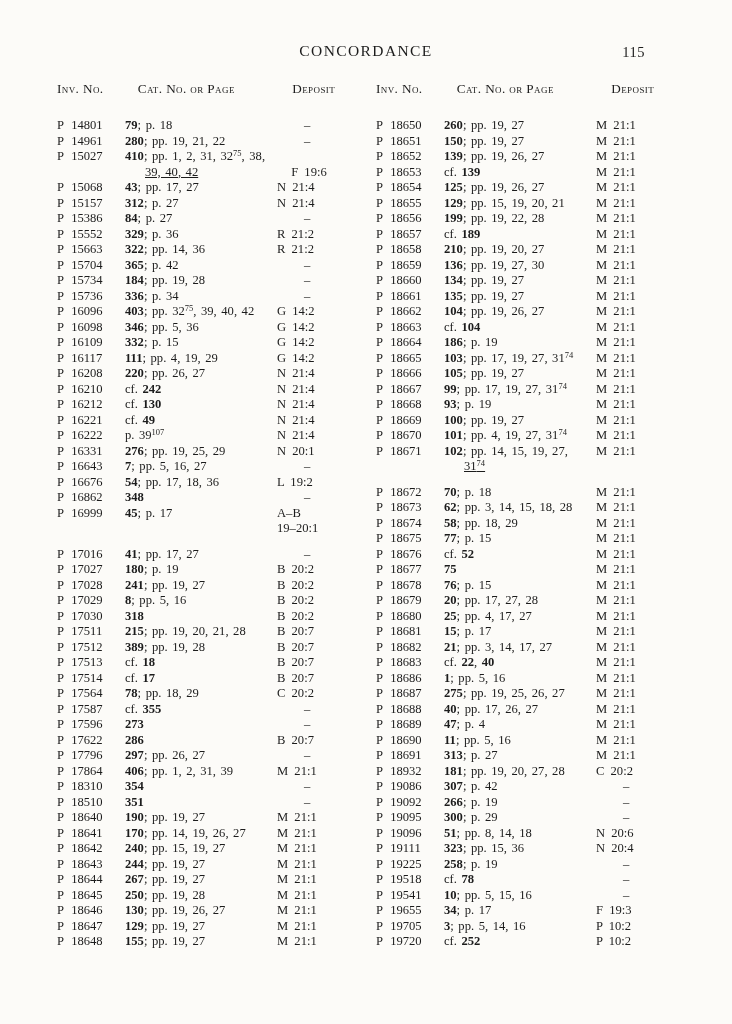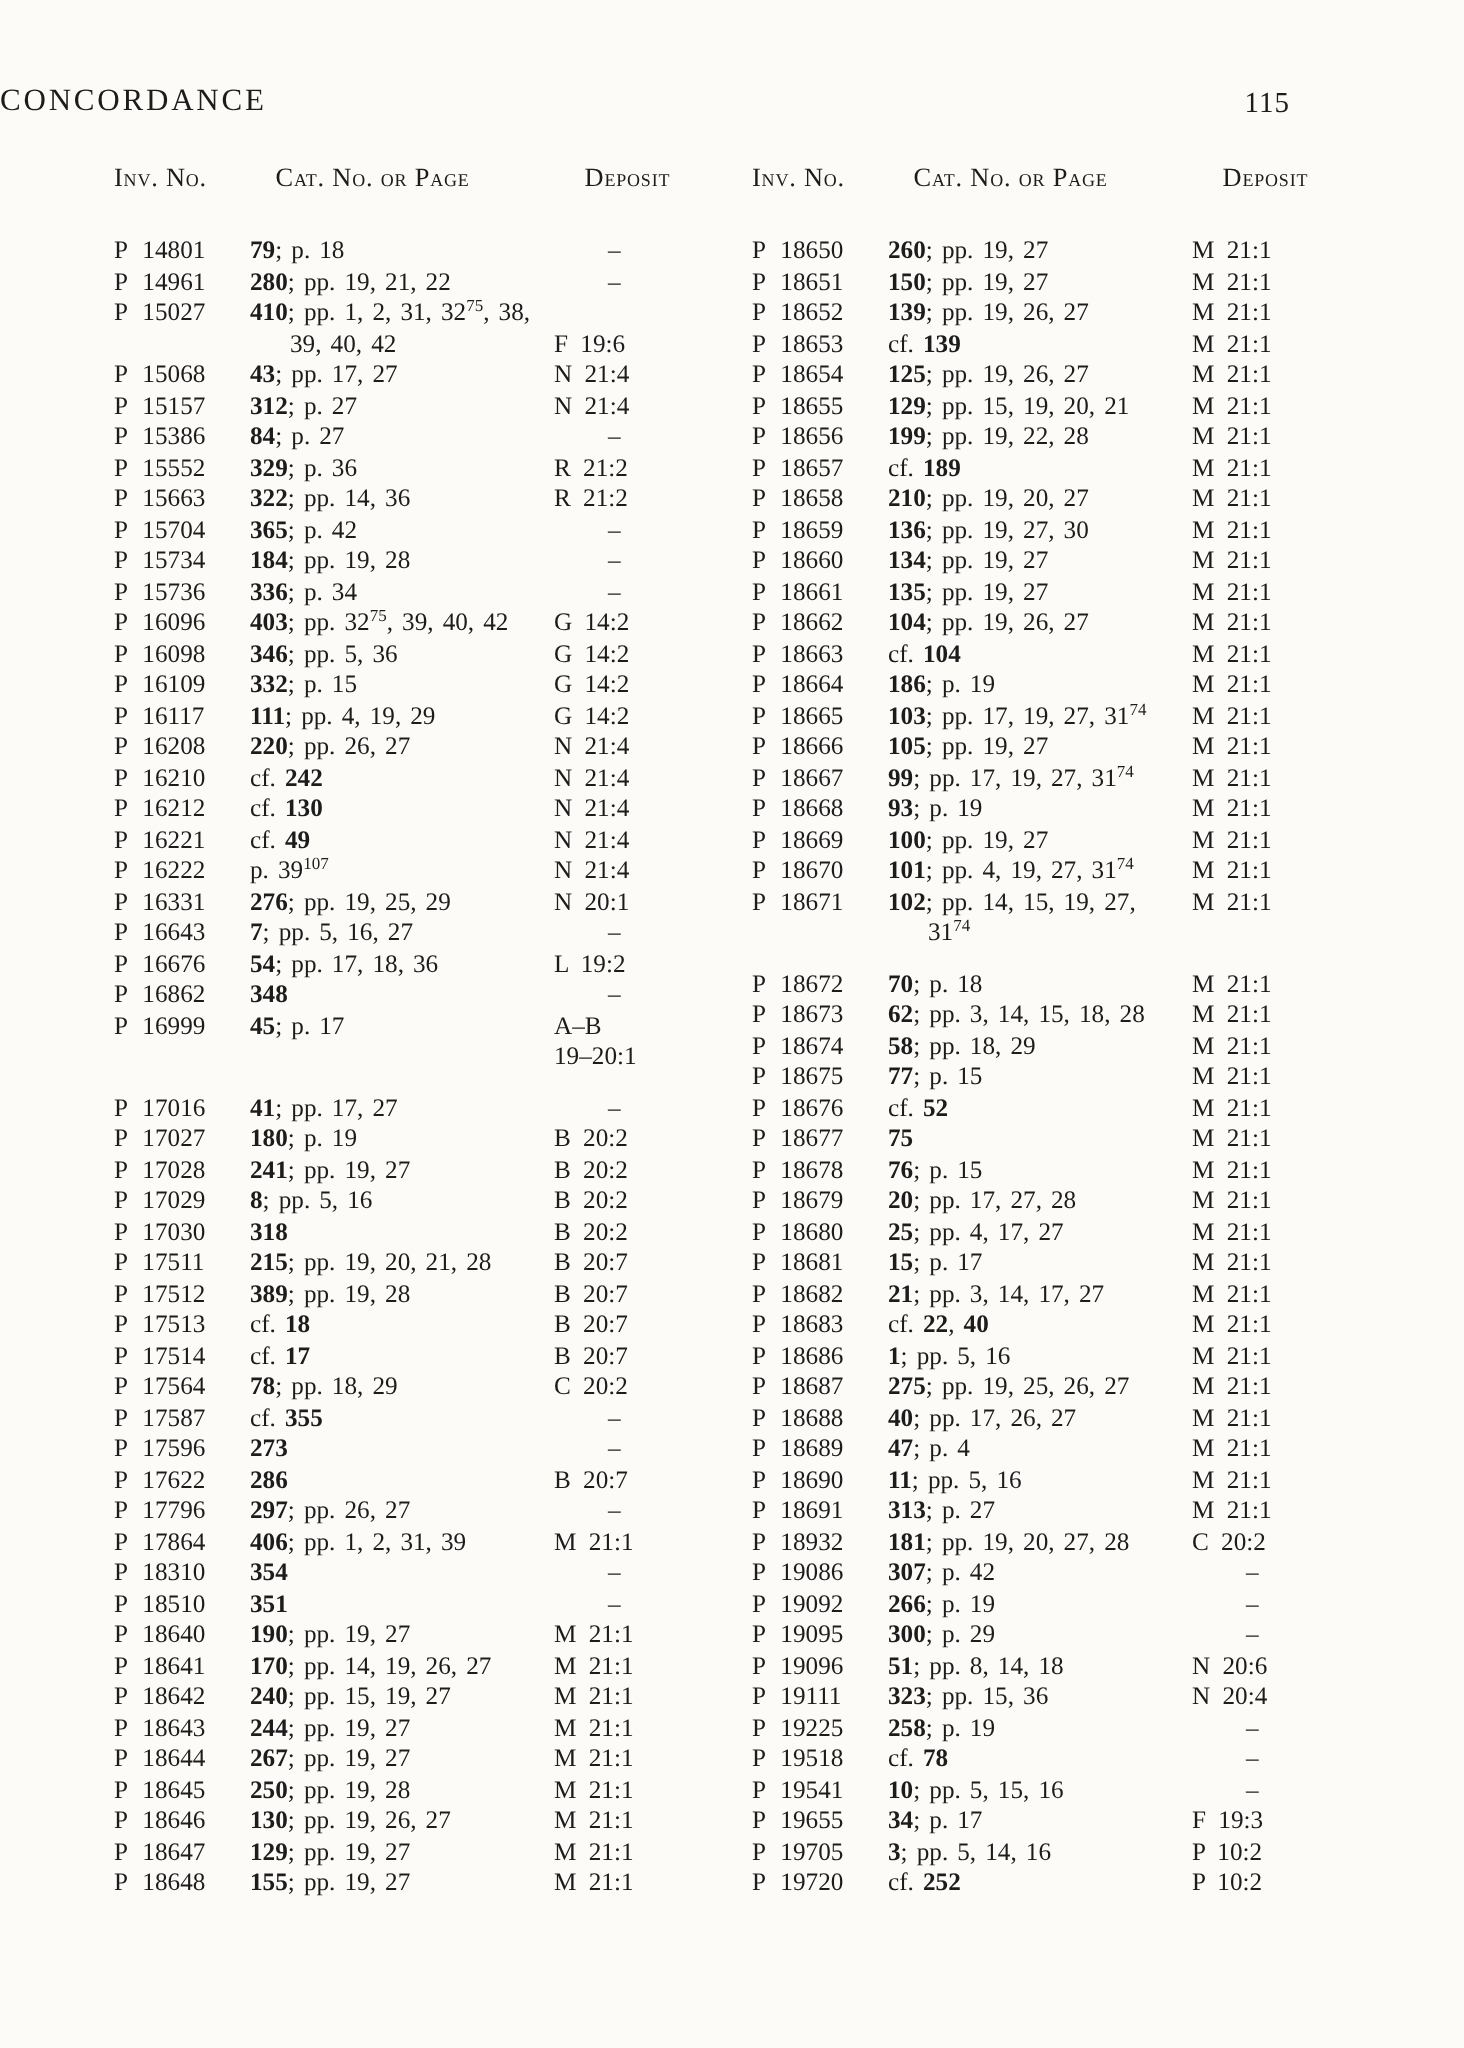--- a/index.html
+++ b/index.html
@@ -11,20 +11,21 @@
     font-family: "Liberation Serif", "DejaVu Serif", serif;
     color: #1c1c1c;
     overflow: hidden;
     margin: 0 auto;
   }
   .running-head {
     position: absolute;
     top: 42px;
     left: 0;
     width: 732px;
+    text-align: center;
     font-size: 15.5px;
     letter-spacing: 1.4px;
     line-height: 18px;
   }
   .page-num {
     position: absolute;
     top: 43px;
     left: 0;
     width: 645px;
     text-align: right;
@@ -54,31 +55,31 @@
   .h-dep { width: 60px; }
   .row { display: flex; align-items: stretch; }
   .inv-cell {
     width: 68px;
     line-height: 15.5px;
     word-spacing: 4.5px;
     white-space: nowrap;
   }
   .cat-cell { width: 152px; line-height: 15.5px; }
   .cat-cell .line { white-space: nowrap; word-spacing: 1.4px; }
-  .cat-cell .line.cont { padding-left: 20px; }
+  .cat-cell .line.cont { padding-left: 20px; text-decoration: underline; }
   .dep-cell {
     width: 64px;
     line-height: 15.5px;
     word-spacing: 3px;
     display: flex;
     flex-direction: column;
     justify-content: flex-start;
     white-space: nowrap;
   }
-  .dep-cell.bottom { justify-content: flex-end; }
+  .dep-cell.bottom { justify-content: flex-end; align-items: center; }
   .dep-cell .line.dash { padding-left: 27px; }
   .gap-row { height: 10px; }
   b { font-weight: bold; }
   sup { font-size: 8.5px; line-height: 0; vertical-align: 4.5px; letter-spacing: 0; }
 </style>
 </head>
 <body>
 
 <div class="page">
 

